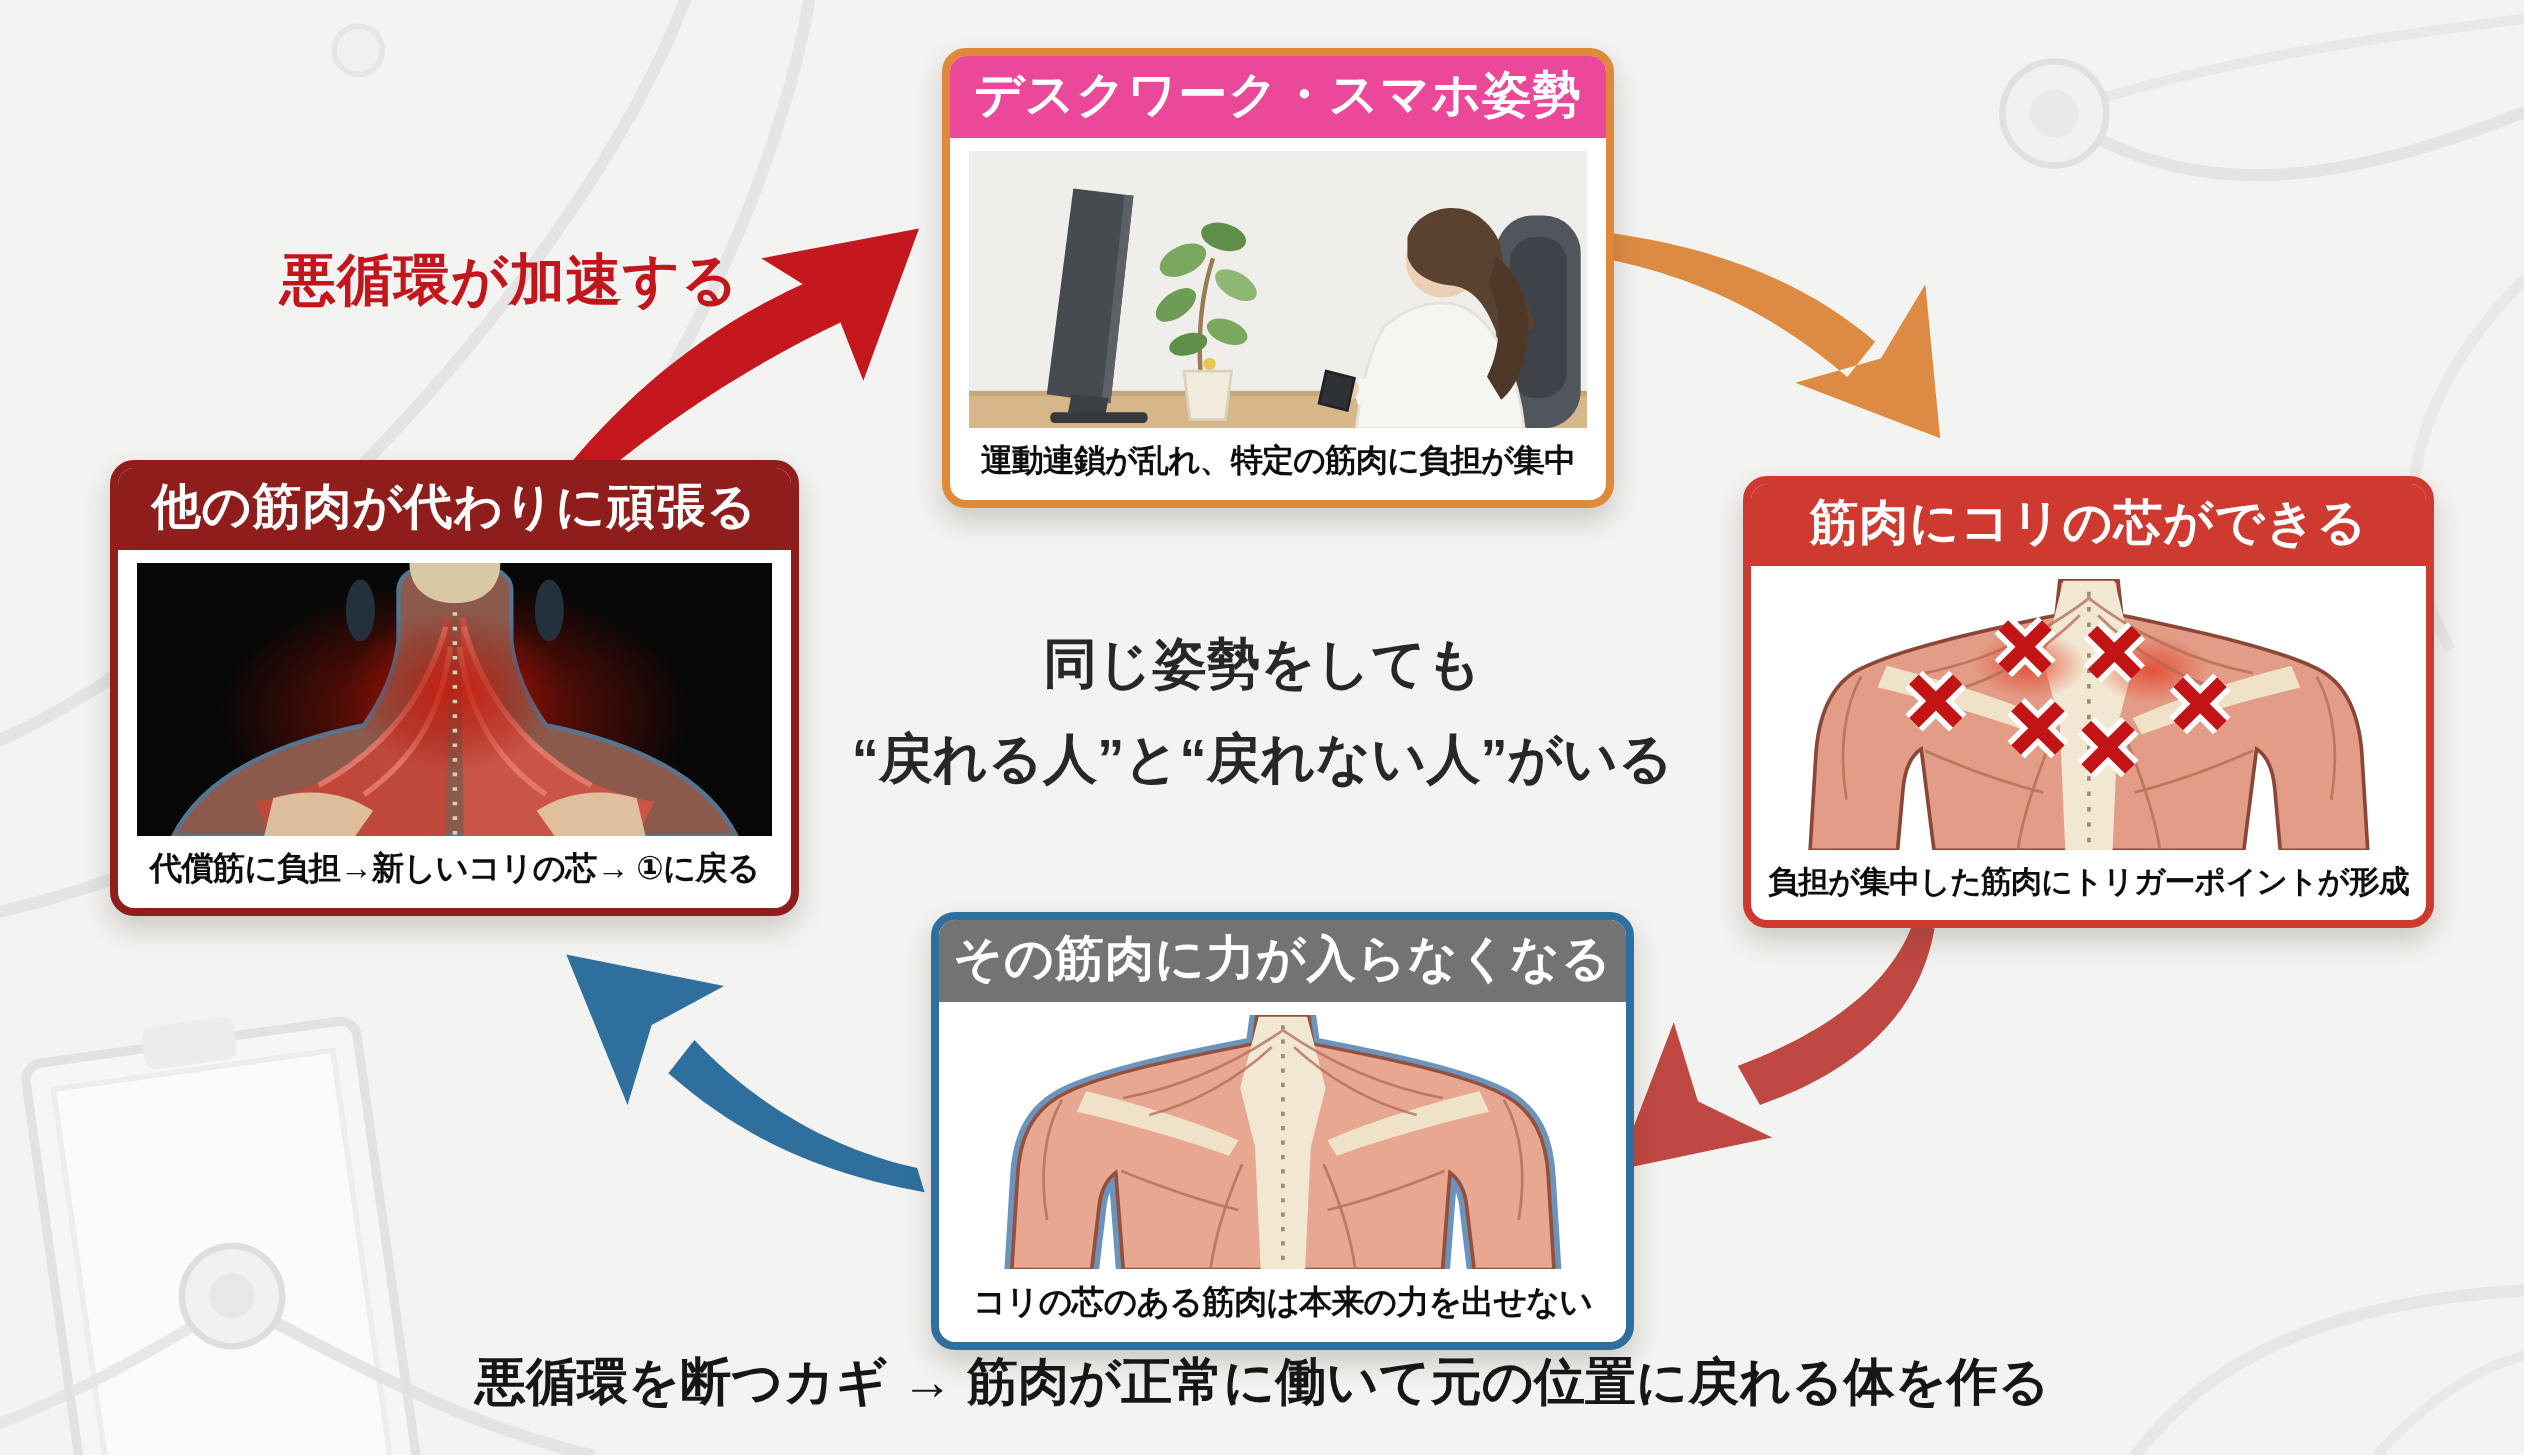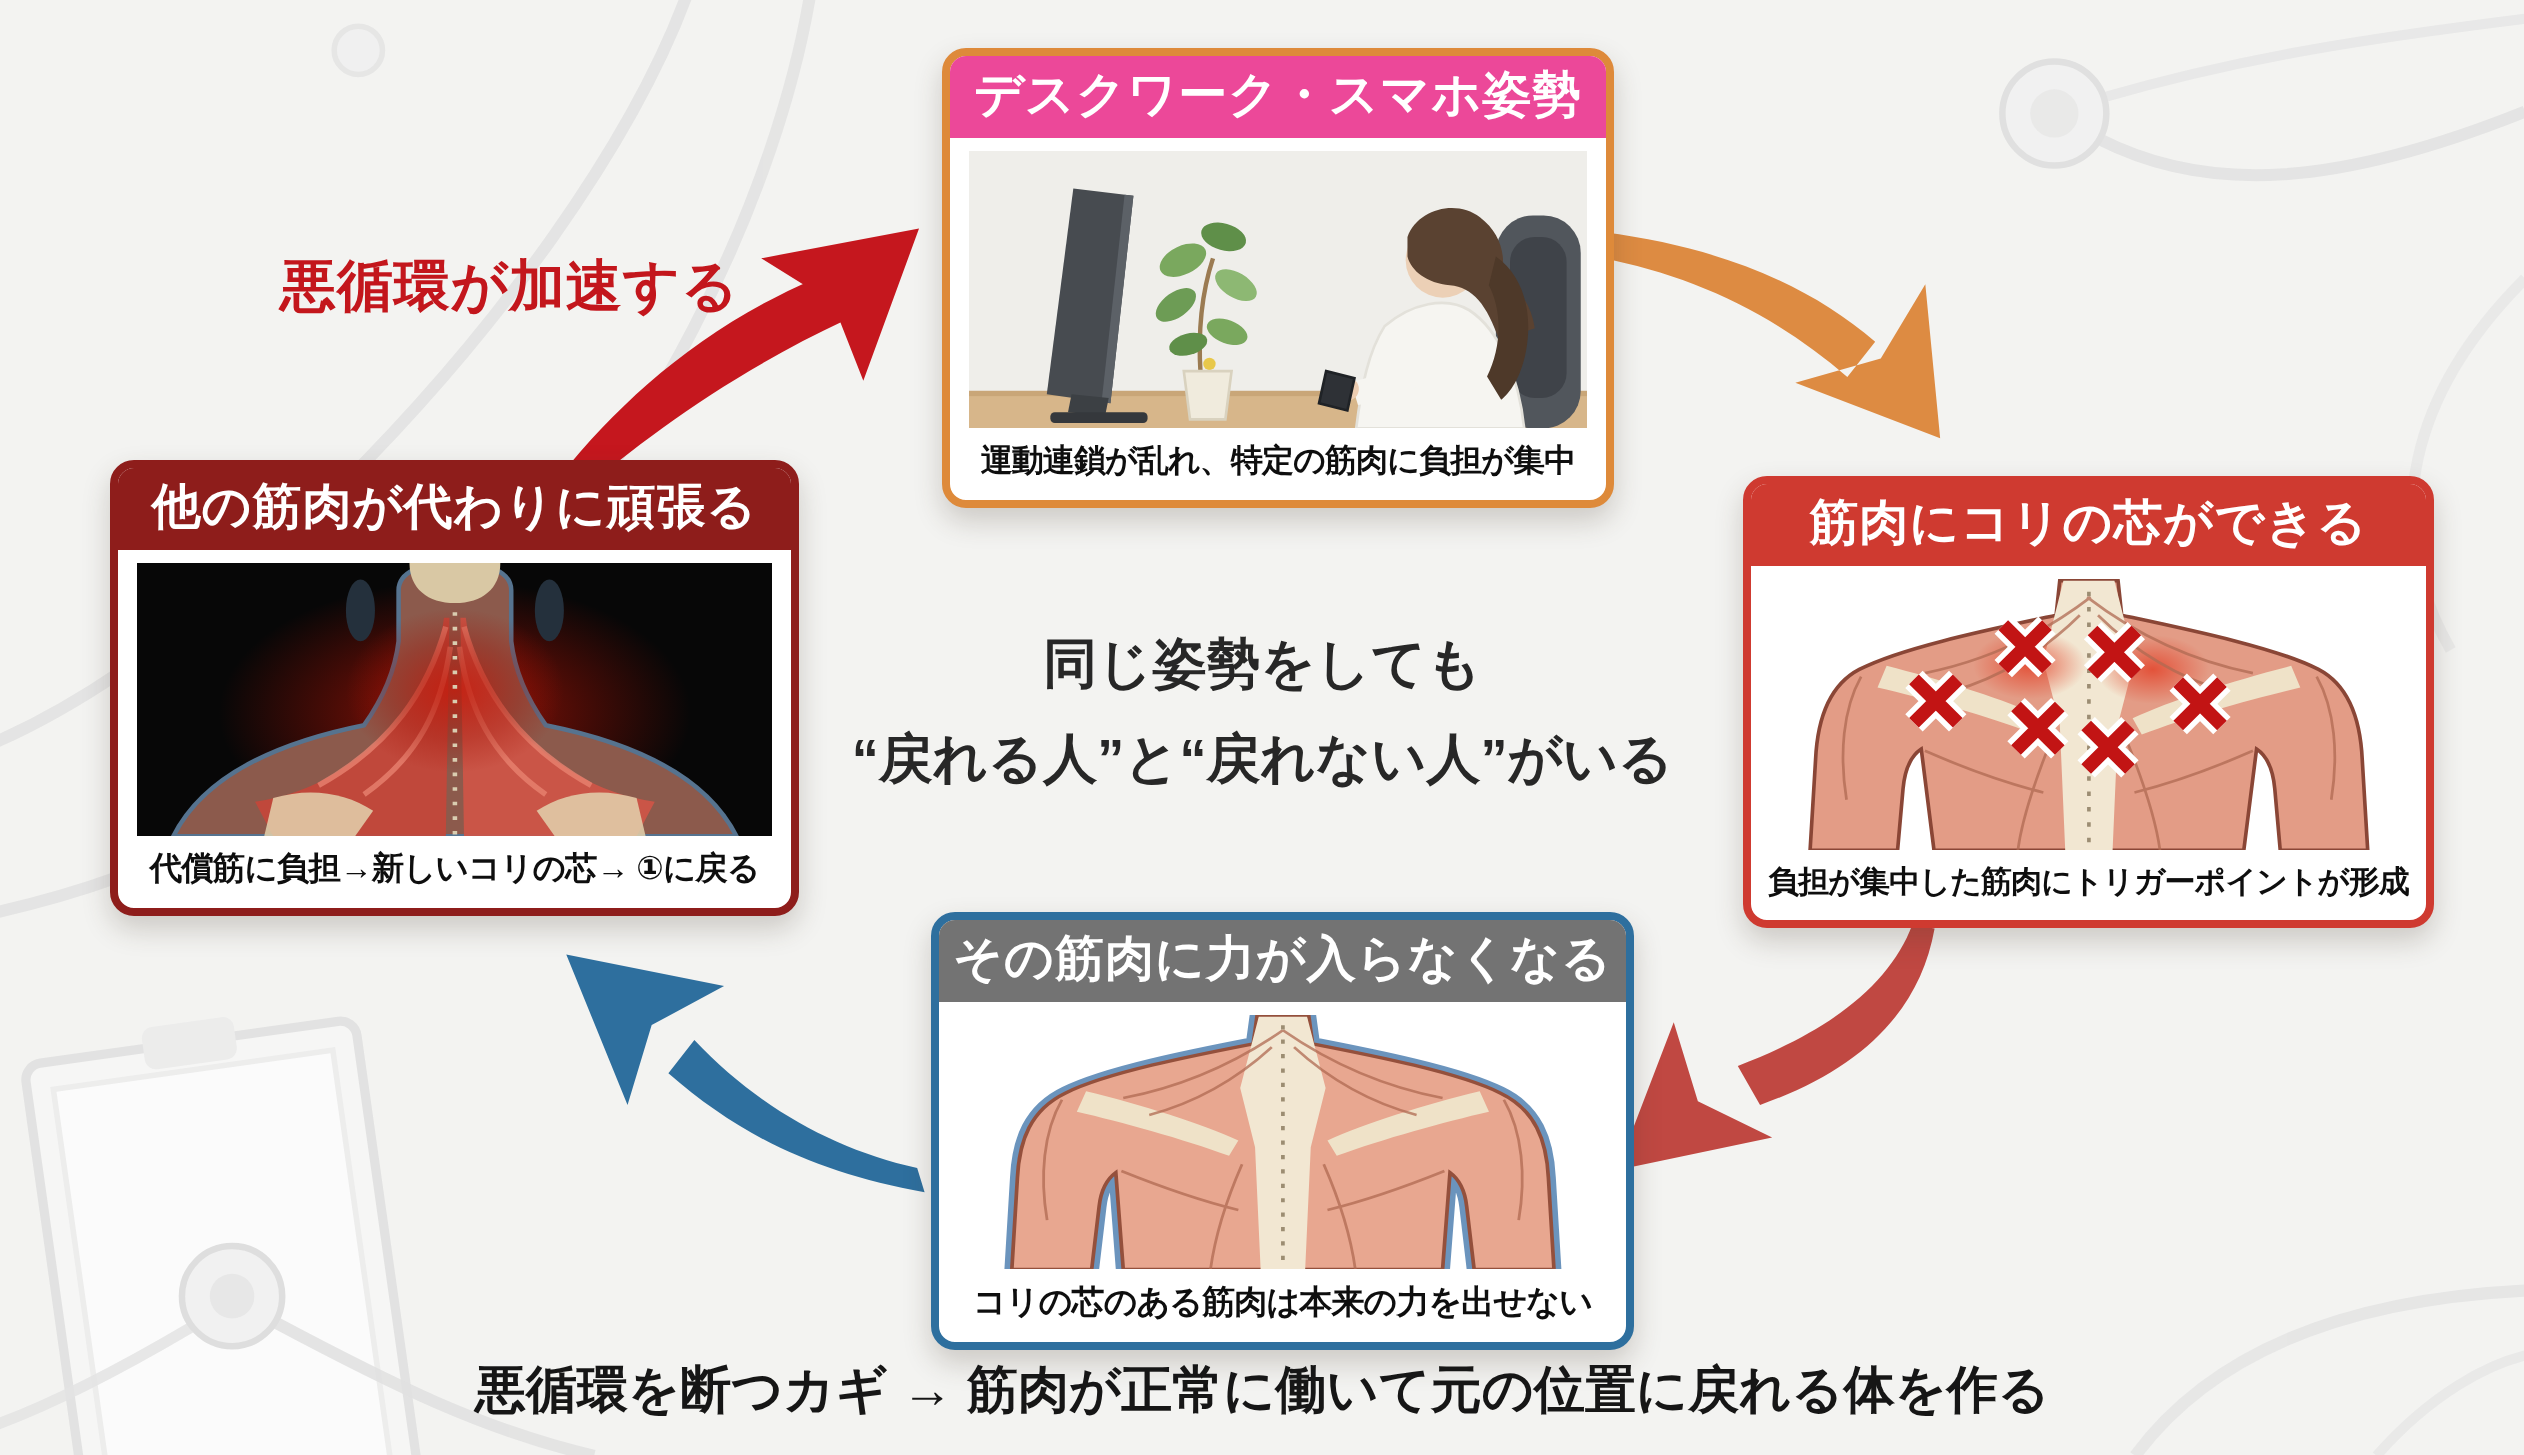--- a/index.html
+++ b/index.html
@@ -43,26 +43,26 @@
   #box-trigger .box-caption{font-size:31px;}
   #box-weak .box-caption{font-size:33px;}
   #box-comp .box-caption{font-size:32.5px;}
 
   
   .headline{
     position:absolute;left:817px;top:616px;width:891px;text-align:center;
     font-size:54px;line-height:1.75;font-weight:700;color:#272727;letter-spacing:0;
   }
   .accel-label{
-    position:absolute;left:280px;top:249px;
+    position:absolute;left:280px;top:243px;
     font-size:56px;font-weight:700;color:#c3161c;white-space:nowrap;letter-spacing:0.9px;
   }
   .bottom-note{
     position:absolute;left:0;top:1348px;width:2525px;text-align:center;
-    font-size:51px;font-weight:700;color:#161616;white-space:nowrap;letter-spacing:0;margin-top:8px;
+    font-size:51px;font-weight:700;color:#161616;white-space:nowrap;letter-spacing:0;
   }
 </style>
 </head>
 <body>
 
 <div class="stage">
 
   <svg class="layer" viewBox="0 0 2720 1568">
     <g stroke="#e1e1e1" stroke-width="13" fill="none" opacity="0.8">
       <path d="M745 -20 C690 140 540 360 330 560 C180 700 70 770 -30 810"></path>

